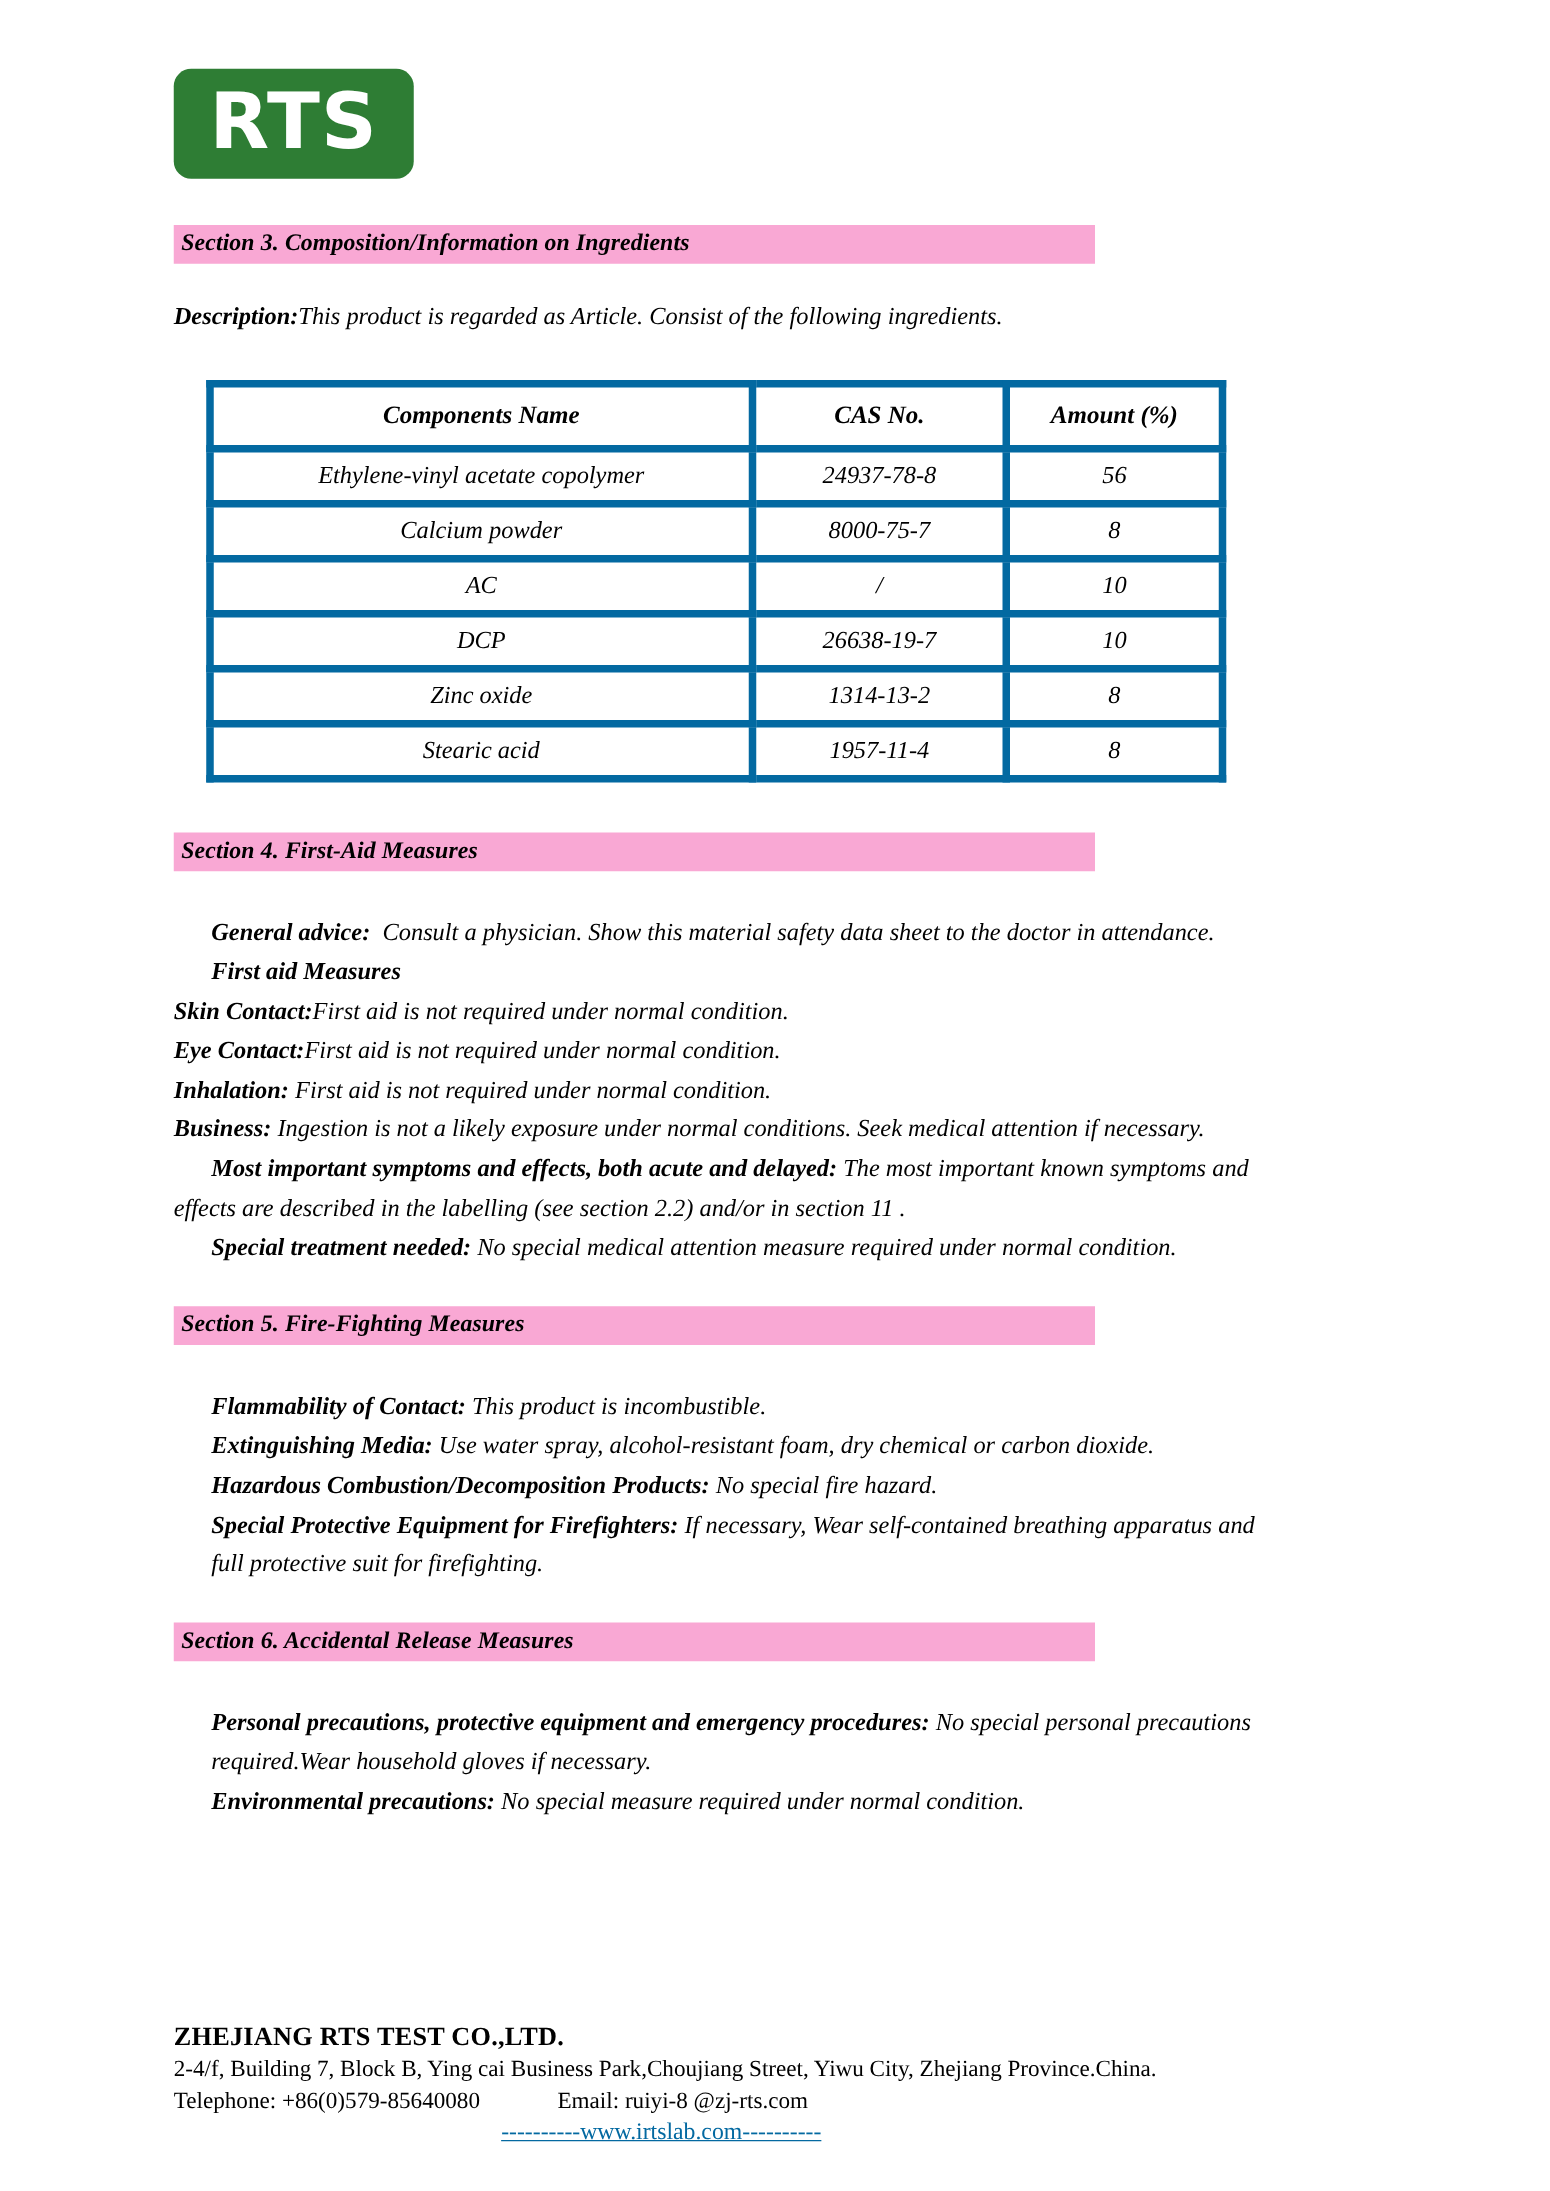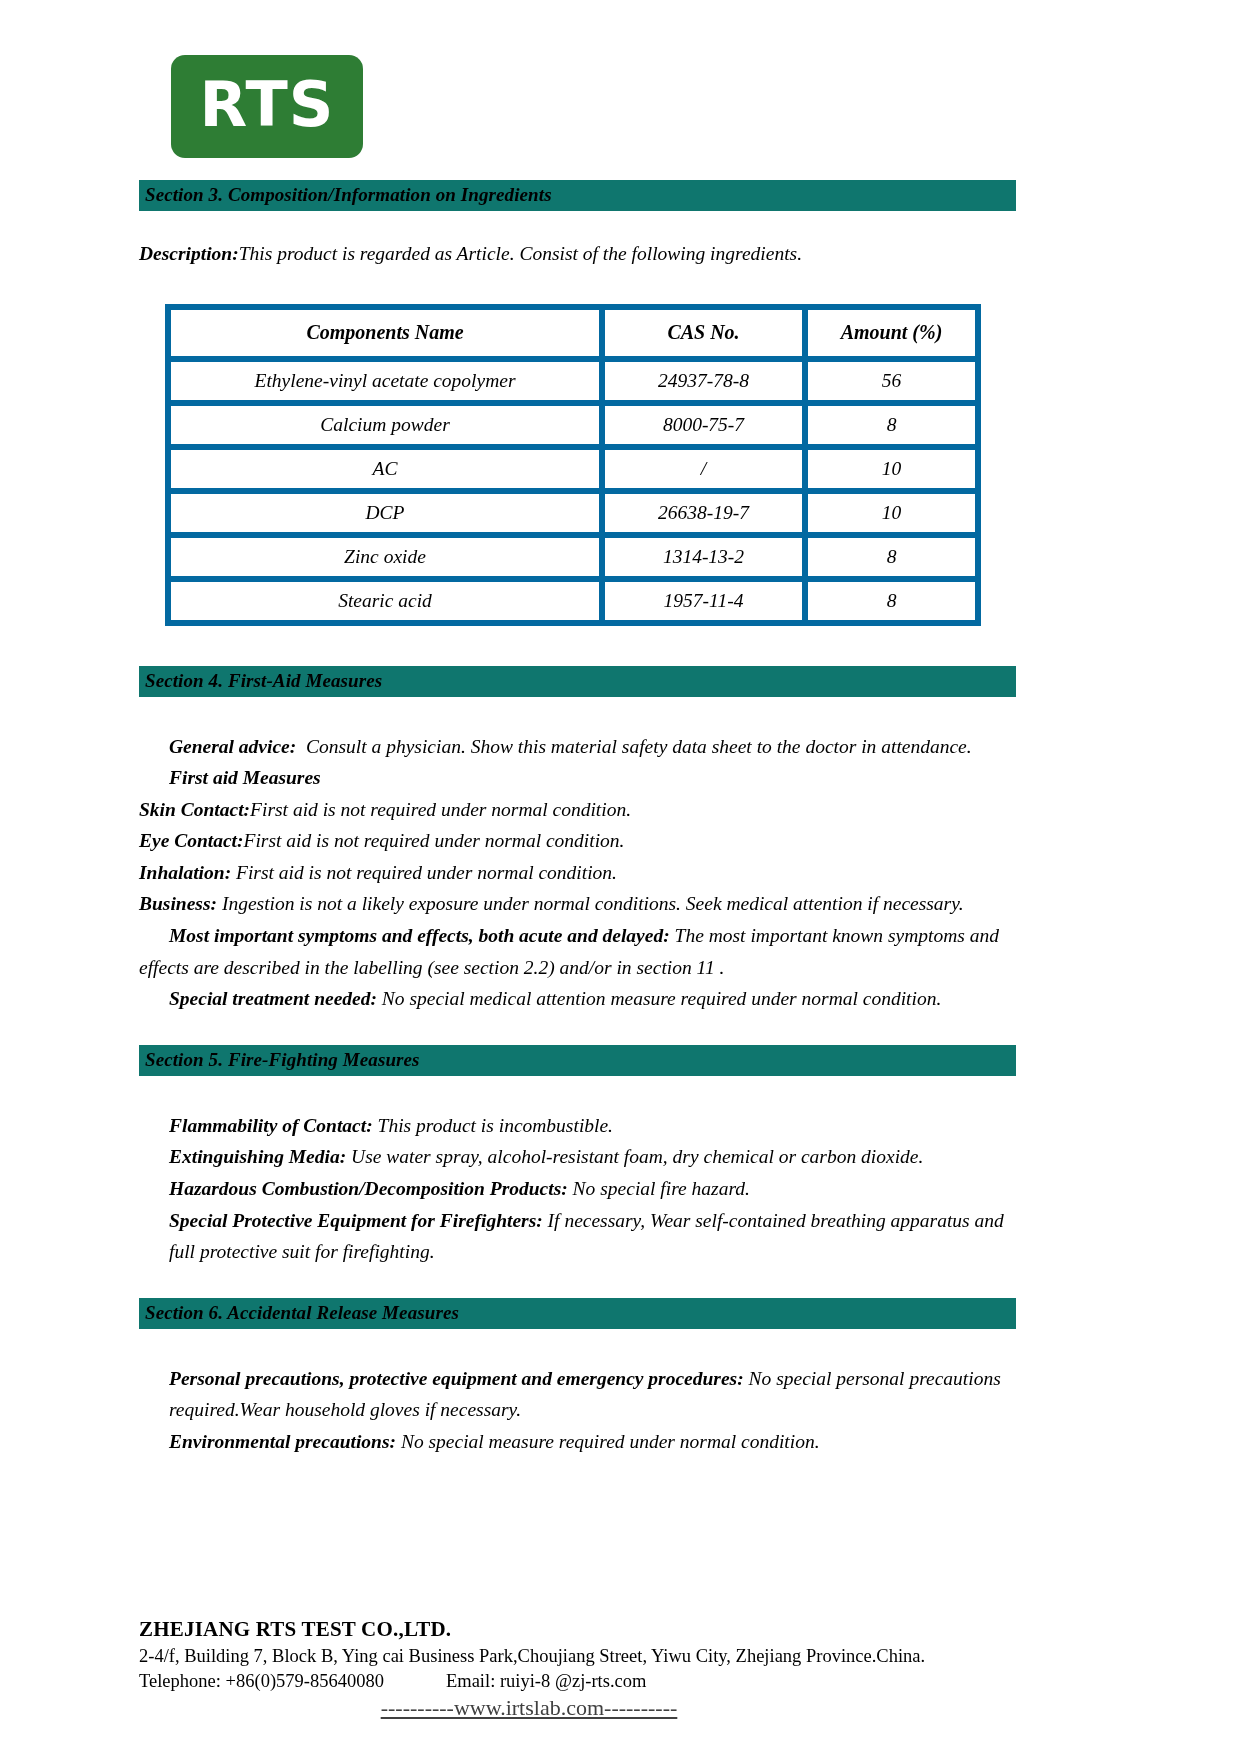--- a/index.html
+++ b/index.html
@@ -27,27 +27,26 @@
   
   .header {
     position: relative;
     height: 180px;
   }
   .logo-box {
     position: absolute;
     left: 139px;
     top: 55px;
     width: 192px;
-    height: 103px;
+    height: 88px;
     background: #2e7d34;
     border-radius: 14px;
     display: flex;
     align-items: center;
     justify-content: center;
-    margin-left: 32px;
   }
   .logo-text {
     font-family: "DejaVu Sans", sans-serif;
     font-weight: bold;
     font-size: 62px;
     color: #ffffff;
     letter-spacing: 1px;
     line-height: 1;
     padding-bottom: 4px;
   }
@@ -56,29 +55,29 @@
     left: 678px;
     top: 132px;
     font-family: "DejaVu Sans", sans-serif;
     font-size: 18px;
     line-height: 1.55;
     color: #111111;
   }
 
   
   .section-bar {
-    background: #0f766e;
+    background: #f9a8d4;
     color: #000000;
     font-family: "Liberation Serif", serif;
     font-style: italic;
     font-weight: bold;
     font-size: 19px;
     padding: 4px 0 5px 6px;
     margin: 0 105px 0 139px;
-    width: 877px;
+    width: 737px;
     letter-spacing: 0.1px;
   }
 
   
   .body-block {
     margin: 0 105px 0 139px;
     width: 877px;
     font-size: 19.5px;
     line-height: 1.62;
     font-style: italic;
@@ -151,23 +150,23 @@
   .footer-tel-row {
     display: block;
   }
   .footer-gap { display: inline-block; width: 62px; }
   .footer-web {
     text-align: center;
     margin-top: 2px;
     width: 780px;
   }
   .footer-web a {
-    color: #404040;
+    color: #0369a1;
     text-decoration: underline;
-    font-size: 22px;
+    font-size: 19px;
     font-family: "Liberation Serif", serif;
   }
   .sp-30 { height: 30px; }
   .sp-34 { height: 34px; }
   .sp-40 { height: 40px; }
 </style>
 </head>
 <body>
 
 <div class="page">

